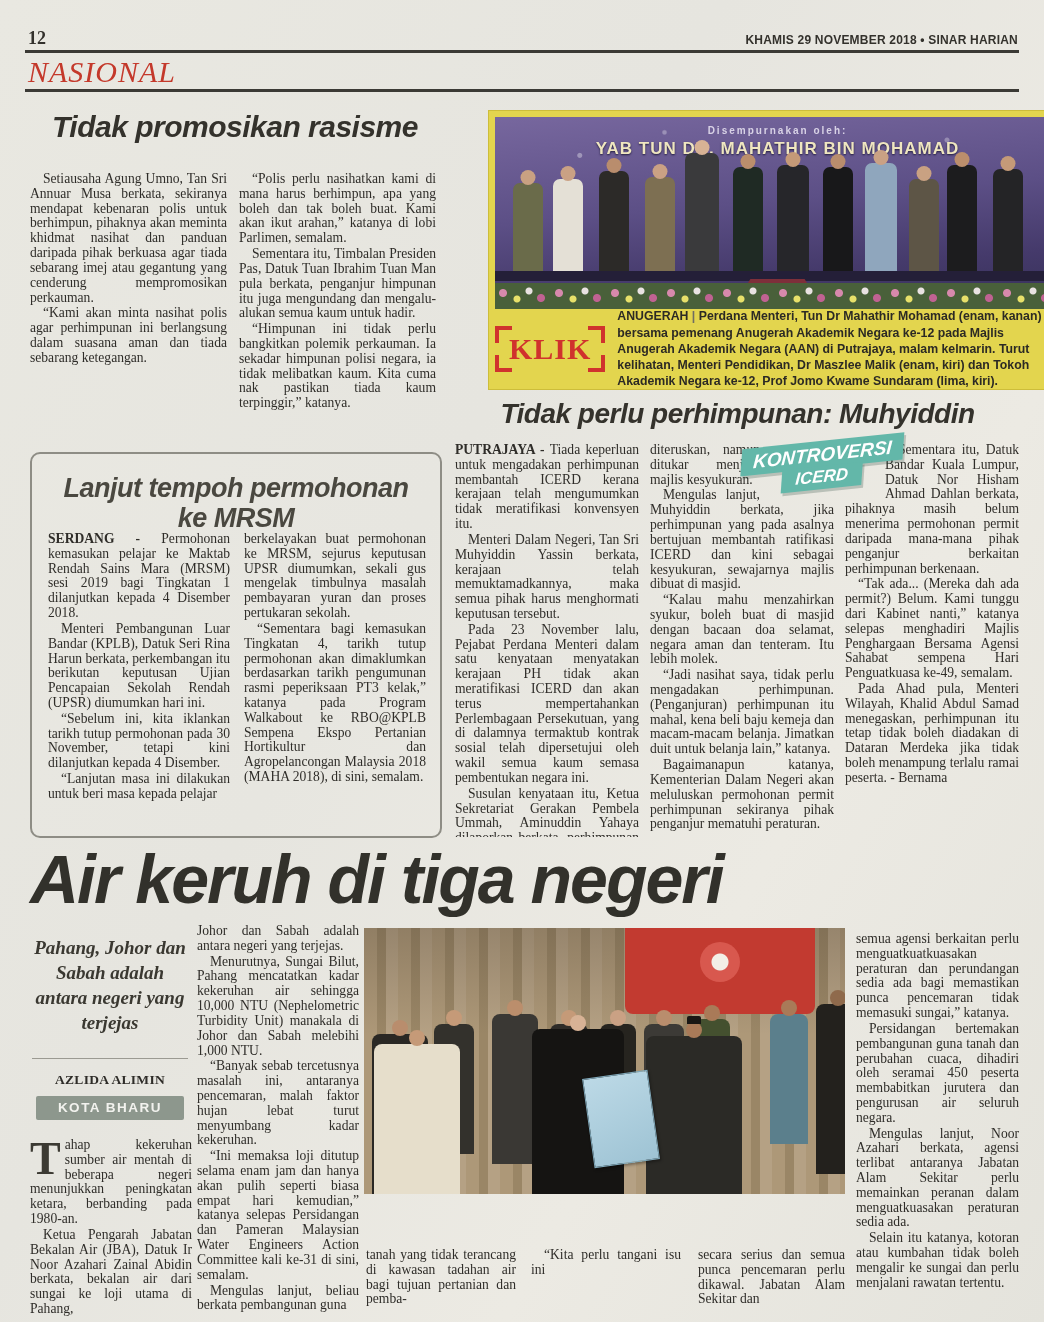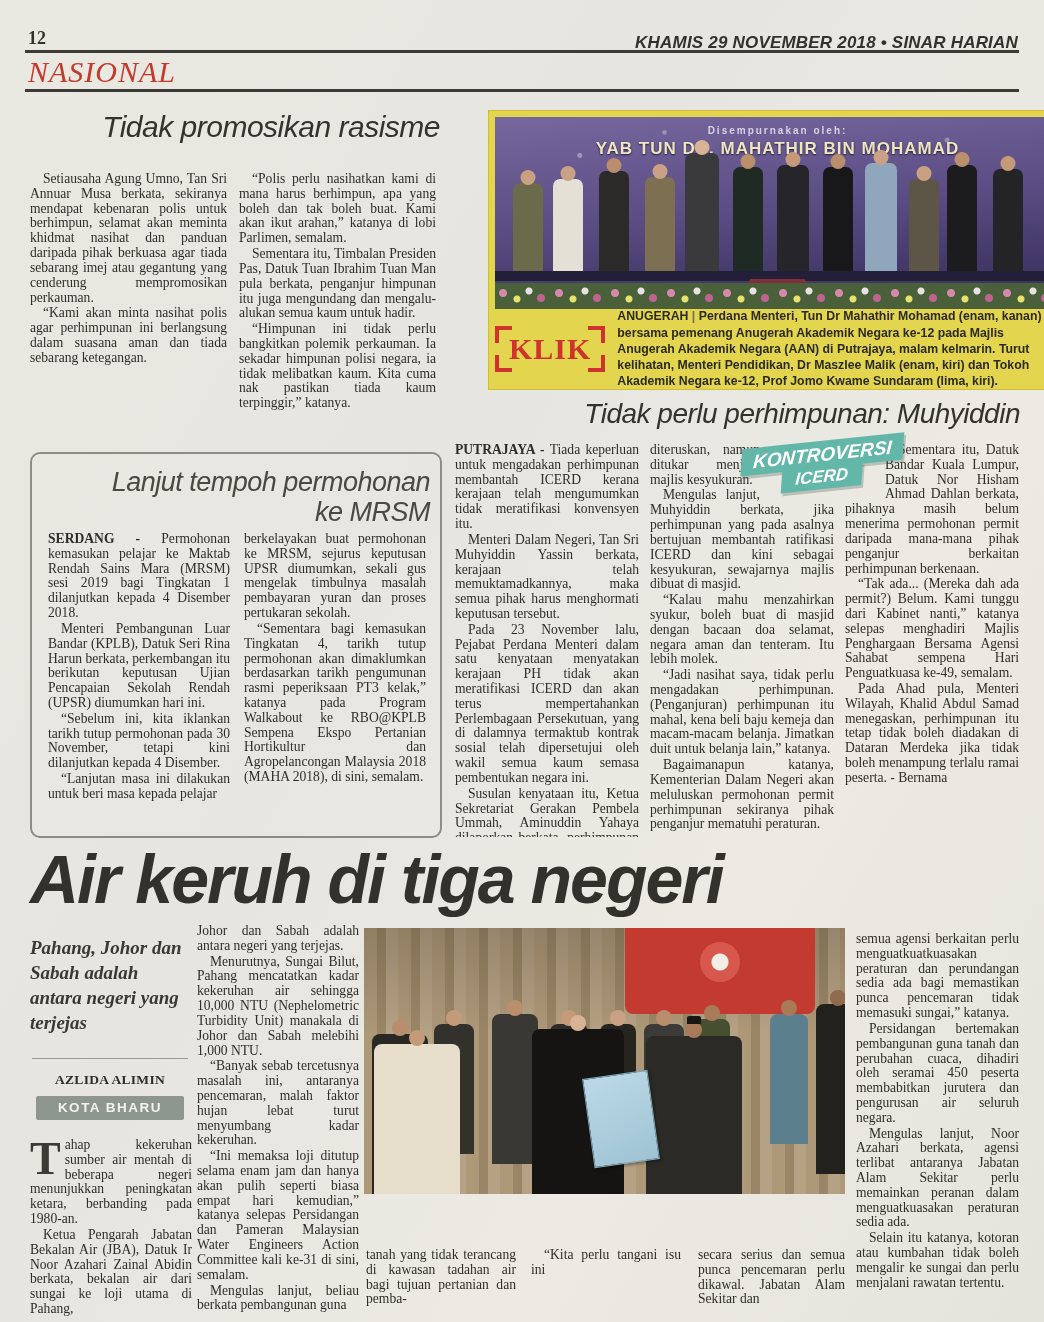--- a/index.html
+++ b/index.html
@@ -2,26 +2,26 @@
 <html><head>
 <meta charset="utf-8">
 <style>
   html,body{margin:0;padding:0;background:#cfcec8;}
   #paper{position:relative;width:1044px;height:1322px;margin:0 auto;overflow:hidden;
     background:linear-gradient(120deg,#e9e8e1 0%,#e6e5df 40%,#eceae3 70%,#e4e3dc 100%);
     font-family:"Liberation Serif",serif;color:#2e2c28;}
   .abs{position:absolute;}
   
   .pagenum{font-family:"Liberation Serif",serif;font-weight:bold;font-size:18px;color:#33312c;}
-  .dateline{font-family:"Liberation Sans",sans-serif;font-weight:bold;font-size:17px;color:#33312c;letter-spacing:.2px;font-style:italic;}
+  .dateline{font-family:"Liberation Sans",sans-serif;font-weight:bold;font-size:12px;color:#33312c;letter-spacing:.2px;}
   .bleed{opacity:.18;filter:blur(1px);transform:scaleY(-1);font-family:"Liberation Sans",sans-serif;font-weight:bold;font-size:10px;color:#555;}
   .rule{background:#3b3a35;}
   .section-name{font-family:"Liberation Serif",serif;font-style:italic;font-size:30px;letter-spacing:1px;color:#c4392b;}
   
-  .h1{font-family:"Liberation Sans",sans-serif;font-weight:normal;font-style:italic;color:#34322c;text-align:right;letter-spacing:-.5px;}
+  .h1{font-family:"Liberation Sans",sans-serif;font-weight:bold;font-style:italic;color:#34322c;text-align:center;letter-spacing:-.5px;}
   .mega{font-family:"Liberation Sans",sans-serif;font-weight:bold;font-style:italic;color:#32312b;text-align:left;letter-spacing:-2px;}
   
   .bt{font-size:13.6px;line-height:1.09;text-align:justify;color:#2f2d29;overflow:hidden;}
   .bt p{margin:0 0 1px 0;}
   .bt p.ind{text-indent:13px;}
   .lead{font-weight:bold;}
   
   .photo1-frame{background:#e3d54e;box-shadow:0 0 0 1px #cdbd3a inset;margin-left:45px;}
   .photo1{position:relative;overflow:hidden;background:
      radial-gradient(circle at 15% 20%,rgba(255,255,255,.35) 0 2px,transparent 3px),
@@ -49,21 +49,21 @@
   .klik i.tr{top:0;right:0;border-top-width:4px;border-right-width:4px;}
   .klik i.bl{bottom:0;left:0;border-bottom-width:4px;border-left-width:4px;}
   .klik i.br{bottom:0;right:0;border-bottom-width:4px;border-right-width:4px;}
   
   .mrsm-box{border:2px solid #8e8d85;border-radius:10px;background:rgba(255,255,255,.06);}
   
   .badge{transform:rotate(-6deg);font-family:"Liberation Sans",sans-serif;font-weight:bold;font-style:italic;color:#fff;text-align:center;}
   .badge .b1{display:inline-block;background:#63b7a9;padding:3px 12px 2px;font-size:19px;transform:skewX(-10deg);box-shadow:2px 3px 0 rgba(40,70,60,.25);}
   .badge .b2{display:inline-block;background:#63b7a9;padding:1px 14px 2px;font-size:17px;margin-top:-3px;transform:skewX(-10deg) translateX(8px);box-shadow:2px 3px 0 rgba(40,70,60,.25);}
   
-  .standfirst{font-family:"Liberation Serif",serif;font-style:italic;font-weight:bold;font-size:19px;line-height:1.32;color:#3a3831;}
+  .standfirst{font-family:"Liberation Serif",serif;font-style:italic;font-weight:bold;font-size:19px;line-height:1.32;color:#3a3831;text-align:center;}
   .byline{font-family:"Liberation Serif",serif;font-weight:bold;font-size:13.5px;color:#2e2c28;text-align:center;letter-spacing:.3px;}
   .loc-box{background:#8d978d;color:#f2f2ee;font-family:"Liberation Sans",sans-serif;font-weight:bold;font-size:13.5px;letter-spacing:1.5px;text-align:center;line-height:24px;border-radius:2px;}
   .dropcap{float:left;font-family:"Liberation Serif",serif;font-weight:bold;font-size:46px;line-height:.82;color:#3c3a33;margin:2px 4px 0 0;}
   
   .photo2{position:relative;overflow:hidden;background:repeating-linear-gradient(90deg,#ad9878 0 13px,#9a8666 13px 22px,#b5a184 22px 34px);}
   .p2-shade{position:absolute;inset:0;background:linear-gradient(180deg,rgba(60,50,40,.25),rgba(0,0,0,0) 40%);}
   .p2-banner{position:absolute;top:0;right:30px;width:190px;height:86px;background:#c23a30;border-radius:0 0 8px 8px;}
   .p2-banner::after{content:"";position:absolute;top:14px;left:50%;transform:translateX(-50%);width:40px;height:40px;border-radius:50%;background:radial-gradient(circle,#f3efe6 0 8px,transparent 9px),#d8584e;}
   .fig2{position:absolute;border-radius:8px 8px 0 0;}
   .fig2::before{content:"";position:absolute;top:-14px;left:50%;transform:translateX(-50%);width:16px;height:16px;border-radius:50%;background:currentColor;}
@@ -78,21 +78,21 @@
 
   <div class="abs pagenum" style="left:28px;top:28px;">12</div>
   <div class="abs dateline" style="right:26px;top:33px;">KHAMIS 29 NOVEMBER 2018 • SINAR HARIAN</div>
   <div class="abs bleed" style="right:26px;top:20px;">&nbsp;</div>
   <div class="abs rule" style="left:25px;right:25px;top:50px;height:3px;"></div>
   <div class="abs section-name" style="left:28px;top:55px;">NASIONAL</div>
   <div class="abs rule" style="left:25px;right:25px;top:89px;height:3px;"></div>
 
   <div class="abs h1" style="left:30px;top:110px;width:410px;font-size:30px;">Tidak promosikan rasisme</div>
   <div class="abs bt" style="left:30px;top:172px;width:197px;height:276px;">
-    <p class="ind">Setiausaha Agung Umno, Tan Sri Annuar Musa berkata, sekiranya mendapat kebenaran polis untuk berhimpun, selamat akan meminta khidmat nasihat dan panduan daripada pihak berkuasa agar tiada sebarang imej atau gegantung yang cenderung mempromosikan perkauman.</p>
+    <p class="ind">Setiausaha Agung Umno, Tan Sri Annuar Musa berkata, sekiranya mendapat kebenaran polis untuk berhimpun, pihaknya akan meminta khidmat nasihat dan panduan daripada pihak berkuasa agar tiada sebarang imej atau gegantung yang cenderung mempromosikan perkauman.</p>
     <p class="ind">“Kami akan minta nasihat polis agar perhimpunan ini berlangsung dalam suasana aman dan tiada sebarang ketegangan.</p>
   </div>
   <div class="abs bt" style="left:239px;top:172px;width:197px;height:276px;">
     <p class="ind">“Polis perlu nasihatkan kami di mana harus berhimpun, apa yang boleh dan tak boleh buat. Kami akan ikut arahan,” katanya di lobi Parlimen, semalam.</p>
     <p class="ind">Sementara itu, Timbalan Presiden Pas, Datuk Tuan Ibrahim Tuan Man pula berkata, penganjur himpunan itu juga mengundang dan mengalu-alukan semua kaum untuk hadir.</p>
     <p class="ind">“Himpunan ini tidak perlu bangkitkan polemik perkauman. Ia sekadar himpunan polisi negara, ia tidak melibatkan kaum. Kita cuma nak pastikan tiada kaum terpinggir,” katanya.</p>
   </div>
 
   <div class="abs photo1-frame" style="left:443px;top:110px;width:579px;height:280px;padding:0;">
     <div class="photo1" style="position:absolute;left:7px;top:7px;width:565px;height:192px;">
@@ -122,21 +122,21 @@
       </div>
       <div class="cap1" style="flex:1;">
         <b>ANUGERAH</b>
         <span style="color:#6f6d62;">|</span>
         <span>Perdana Menteri, Tun Dr Mahathir Mohamad (enam, kanan) bersama pemenang Anugerah Akademik Negara ke-12 pada Majlis Anugerah Akademik Negara (AAN) di Putrajaya, malam kelmarin. Turut kelihatan, Menteri Pendidikan, Dr Maszlee Malik (enam, kiri) dan Tokoh Akademik Negara ke-12, Prof Jomo Kwame Sundaram (lima, kiri).</span>
       </div>
     </div>
   </div>
 
   <div class="abs mrsm-box" style="left:30px;top:452px;width:408px;height:382px;">
-    <div class="h1" style="margin:14px 10px 2px;font-size:27px;line-height:1.05;color:#4a4840;">Lanjut tempoh permohonan</div>
+    <div class="h1" style="margin:20px 10px 2px;font-size:27px;line-height:1.05;color:#4a4840;">Lanjut tempoh permohonan</div>
     <div class="h1" style="margin:0 10px 10px;font-size:27px;line-height:1.05;color:#4a4840;">ke MRSM</div>
     <div class="bt" style="position:absolute;left:16px;top:78px;width:182px;height:288px;">
       <p><b class="lead">SERDANG - </b><span>Permohonan kemasukan pelajar ke Maktab Rendah Sains Mara (MRSM) sesi 2019 bagi Tingkatan 1 dilanjutkan kepada 4 Disember 2018.</span></p>
       <p class="ind">Menteri Pembangunan Luar Bandar (KPLB), Datuk Seri Rina Harun berkata, perkembangan itu berikutan keputusan Ujian Pencapaian Sekolah Rendah (UPSR) diumumkan hari ini.</p>
       <p class="ind">“Sebelum ini, kita iklankan tarikh tutup permohonan pada 30 November, tetapi kini dilanjutkan kepada 4 Disember.</p>
       <p class="ind">“Lanjutan masa ini dilakukan untuk beri masa kepada pelajar</p>
     </div>
     <div class="bt" style="position:absolute;left:212px;top:78px;width:182px;height:288px;">
       <p>berkelayakan buat permohonan ke MRSM, sejurus keputusan UPSR diumumkan, sekali gus mengelak timbulnya masalah pembayaran yuran dan proses pertukaran sekolah.</p>
       <p class="ind">“Sementara bagi kemasukan Tingkatan 4, tarikh tutup permohonan akan dimaklumkan berdasarkan tarikh pengumunan rasmi peperiksaan PT3 kelak,” katanya pada Program Walkabout ke RBO@KPLB Sempena Ekspo Pertanian Hortikultur dan Agropelancongan Malaysia 2018 (MAHA 2018), di sini, semalam.</p>

